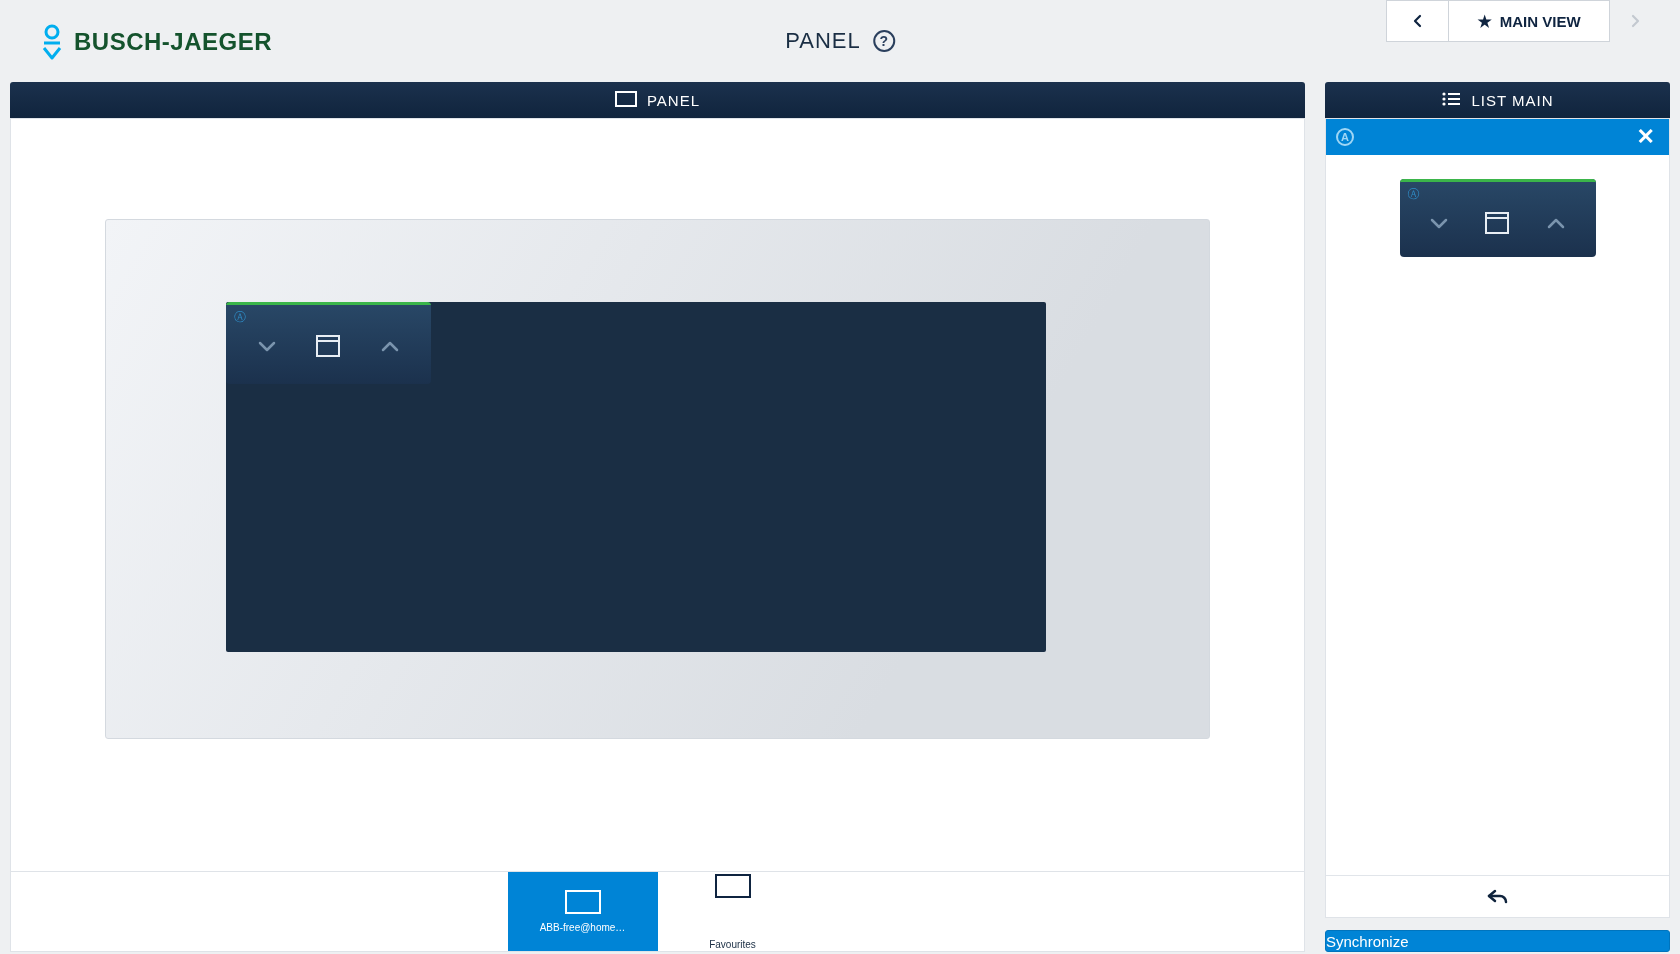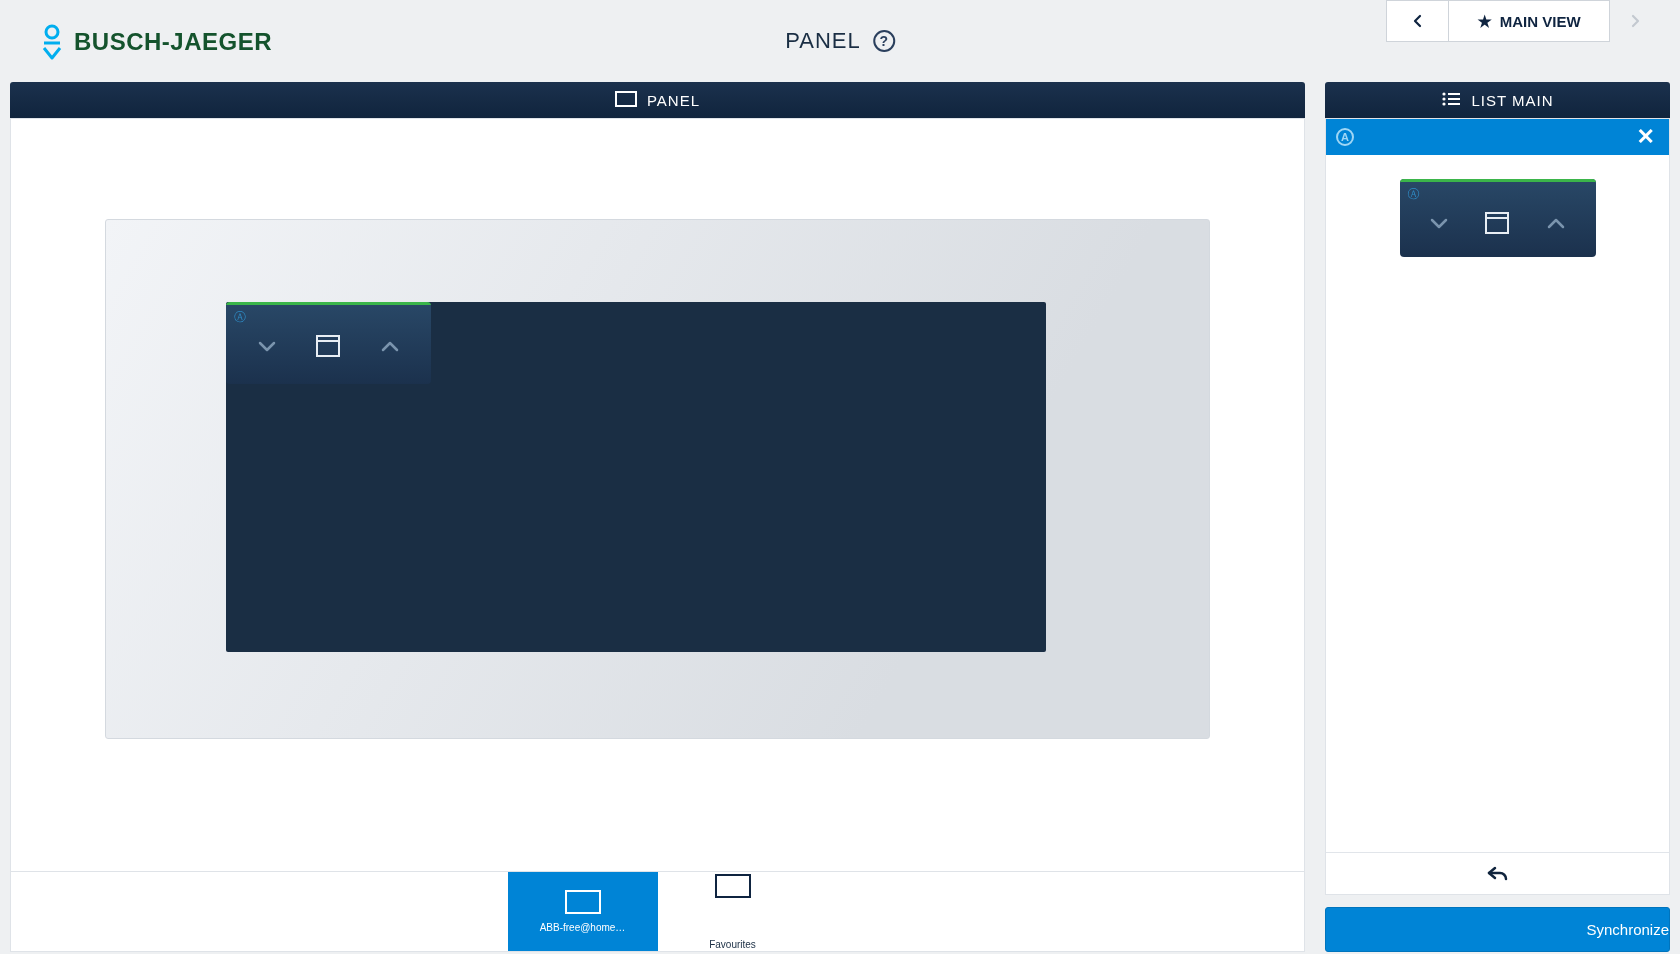--- a/index.html
+++ b/index.html
@@ -263,28 +263,28 @@
   .list-undo {
     height: 42px;
     border-top: 1px solid #e1e5ea;
     display: flex;
     align-items: center;
     justify-content: center;
     cursor: pointer;
     color: #10243d;
   }
   .action-btn {
-    height: 45px;
+    height: 22px;
     margin-top: 12px;
     background: #0084d6;
     color: #fff;
     border-radius: 3px;
     display: flex;
     align-items: center;
-    justify-content: flex-end;
+    justify-content: flex-start;
     font-size: 15px;
     cursor: pointer;
     border: 1px solid #0074bd;
   }
 
   
   .chevron svg { stroke: currentColor; }
 </style>
 </head>
 <body>

